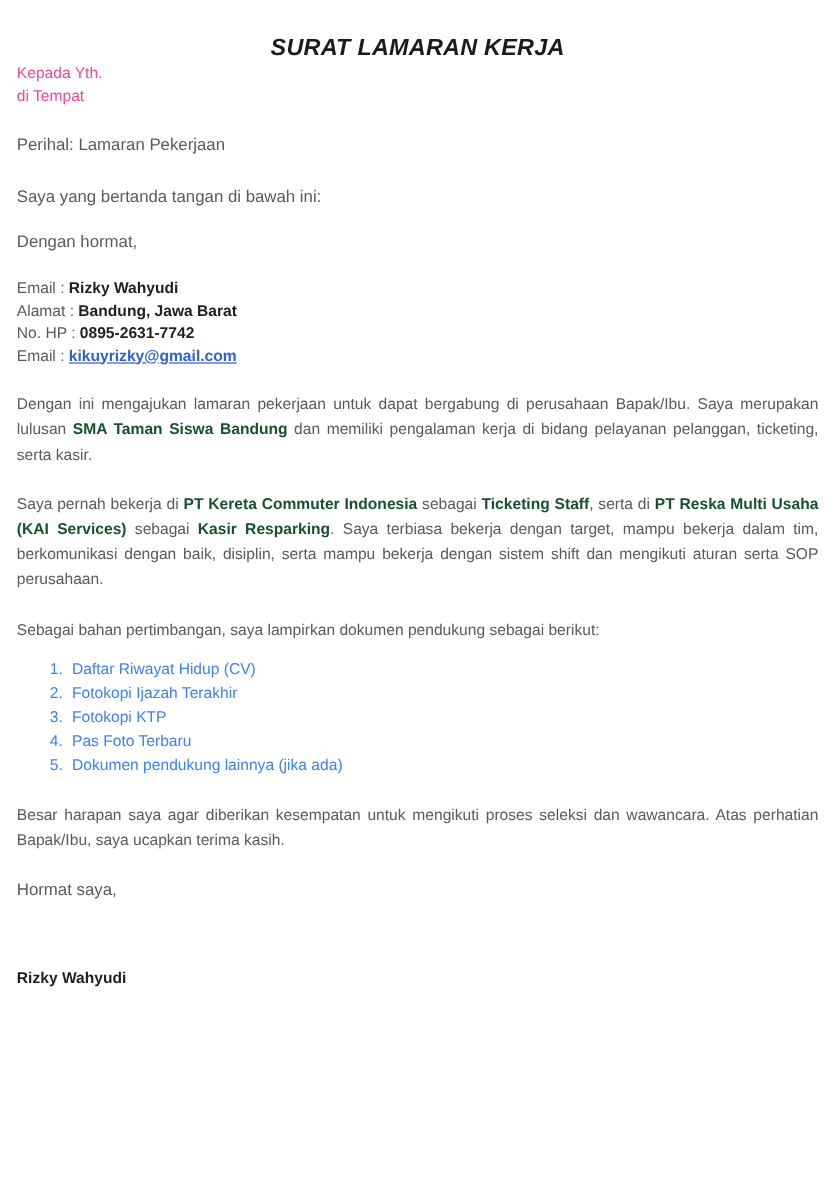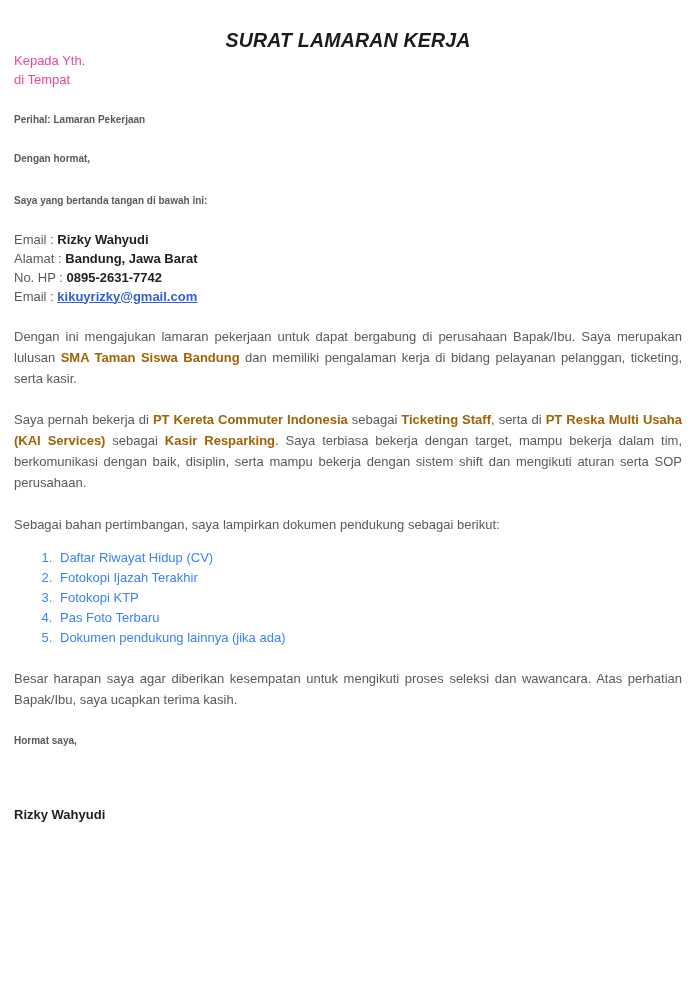--- a/index.html
+++ b/index.html
@@ -54,24 +54,23 @@
     vertical-align: 2px;
   }
   .addr-block {
     font-size: 13px;
     line-height: 18.5px;
     color: #ec4899;
   }
   .addr-block div { white-space: nowrap; }
 
   .simple-line {
-    font-size: 10px;
+    font-size: 14px;
     line-height: 18.5px;
     color: #5a5a5a;
-    font-weight: bold;
   }
   .gap-20 { margin-top: 20px; }
   .gap-22 { margin-top: 22px; }
   .gap-24 { margin-top: 24px; }
 
   .id-block {
     margin-top: 19px;
     font-size: 13px;
     line-height: 19px;
     color: #5a5a5a;
@@ -87,21 +86,21 @@
   }
 
   .para {
     margin-top: 20px;
     font-size: 13px;
     line-height: 21px;
     color: #5a5a5a;
     text-align: justify;
     text-justify: inter-word;
   }
-  .para b { color: #a16207; font-weight: bold; }
+  .para b { color: #14532d; font-weight: bold; }
 
   .list-intro {
     margin-top: 22px;
     font-size: 13px;
     line-height: 19px;
     color: #5a5a5a;
   }
   ol.doc-list {
     margin: 14px 0 0 0;
     padding-left: 42px;
@@ -135,23 +134,23 @@
   <h1 class="doc-title">SURAT LAMARAN KERJA</h1>
 
 
   <div class="addr-block">
     <div>Kepada Yth.</div>
     <div>di Tempat</div>
   </div>
 
   <div class="simple-line gap-22">Perihal: Lamaran Pekerjaan</div>
 
+  <div class="simple-line gap-24">Saya yang bertanda tangan di bawah ini:</div>
+
   <div class="simple-line gap-20">Dengan hormat,</div>
-
-  <div class="simple-line gap-24">Saya yang bertanda tangan di bawah ini:</div>
 
   <div class="id-block">
     <div>
       <span>Email : </span><span class="val">Rizky Wahyudi</span>
     </div>
     <div>
       <span>Alamat : </span><span class="val">Bandung, Jawa Barat</span>
     </div>
     <div>
       <span>No. HP : </span><span class="val">0895-2631-7742</span>

